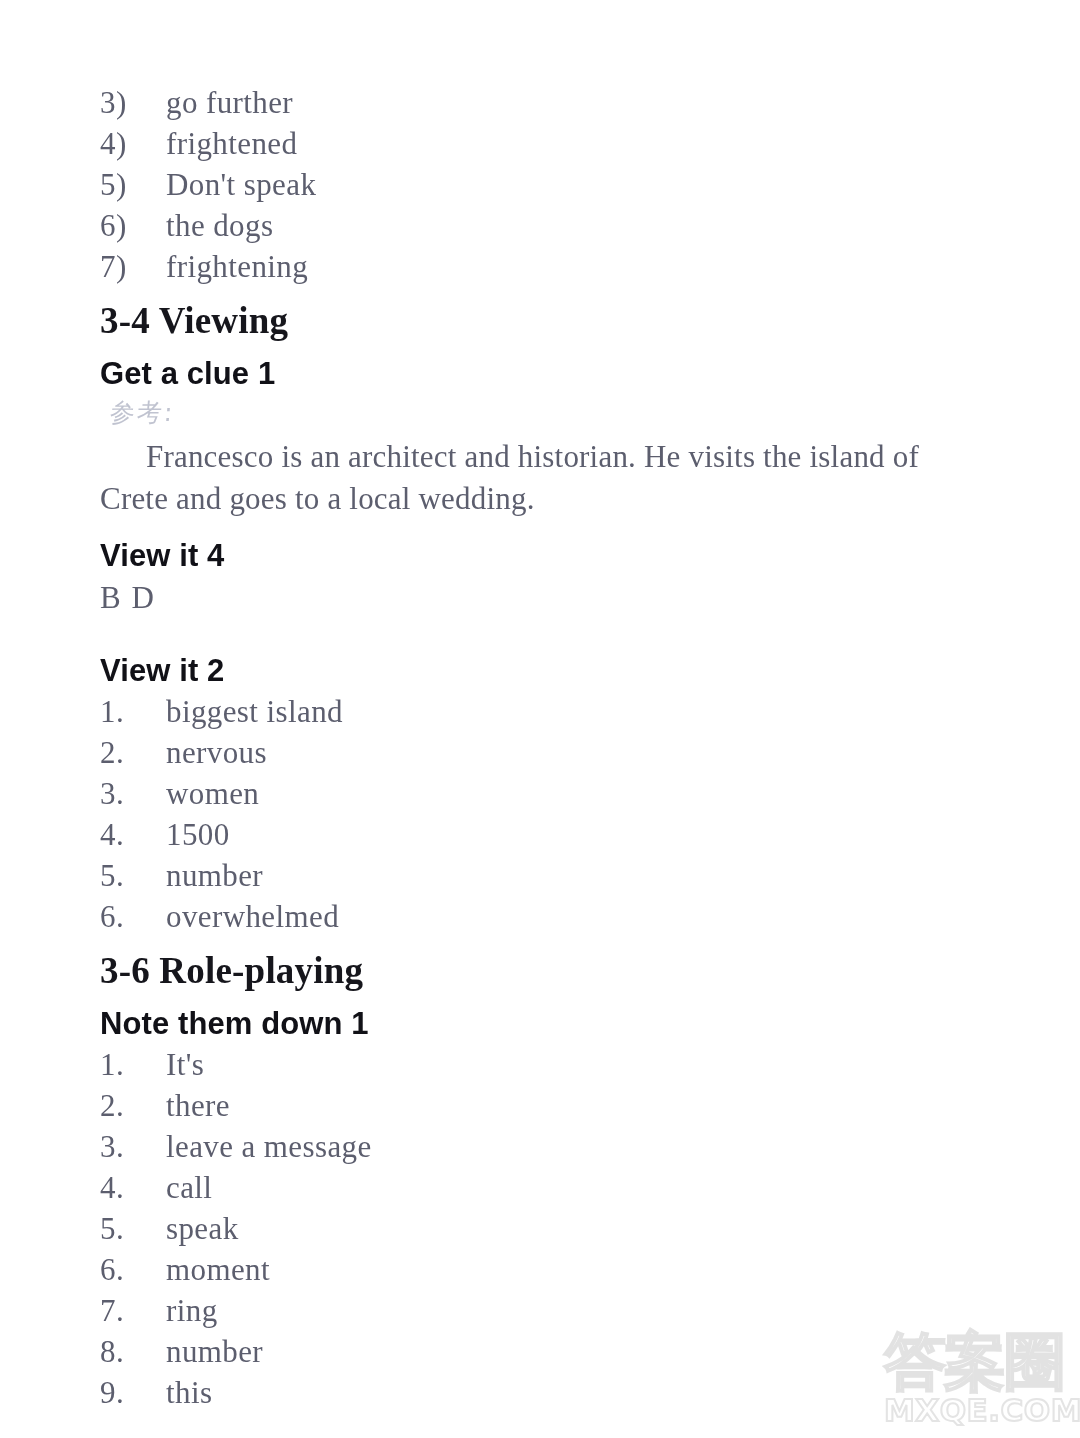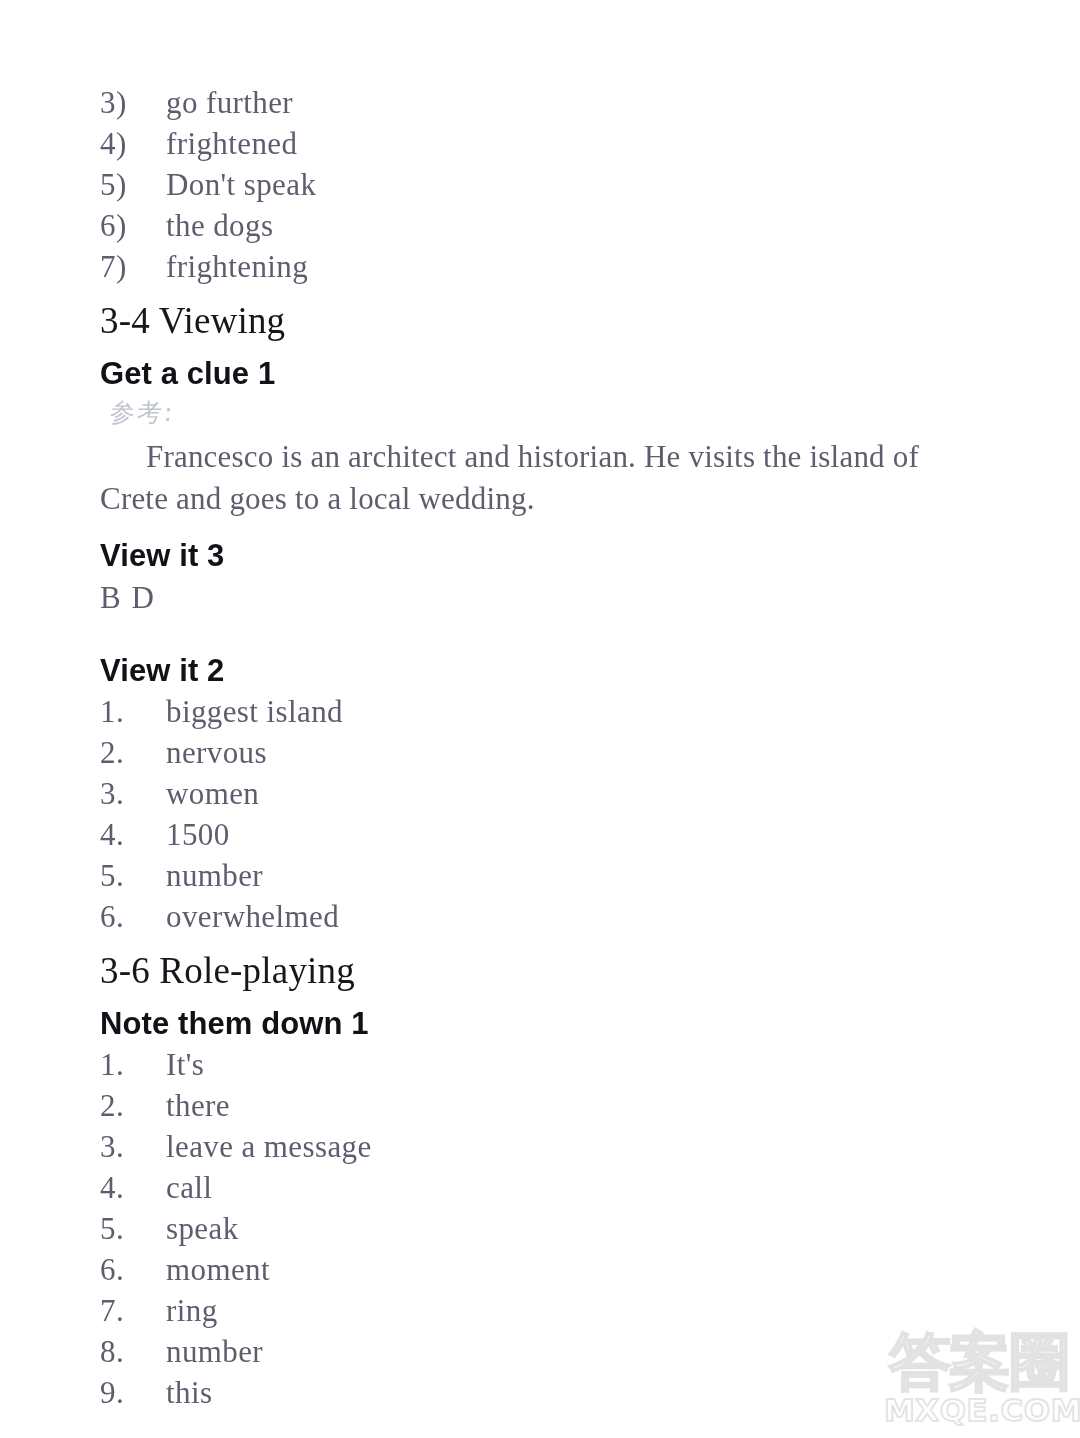--- a/index.html
+++ b/index.html
@@ -45,21 +45,21 @@
   ol.num-list li .item-text {
     flex: 1 1 auto;
   }
 
   
   ol.paren-list li .marker { width: 66px; }
 
   
   .section-heading {
     font-family: "Liberation Serif", "DejaVu Serif", serif;
-    font-weight: normal;
+    font-weight: bold;
     font-size: 37px;
     line-height: 44px;
     color: #16161c;
     letter-spacing: 0.2px;
     margin: 12px 0 0 0;
   }
 
   
   .sub-heading {
     font-family: "Liberation Sans", "DejaVu Sans", sans-serif;
@@ -108,21 +108,20 @@
 
   .block { margin-bottom: 0; }
   .gap-sm { height: 6px; }
 
   
   .watermark {
     position: absolute;
     right: 6px;
     bottom: 10px;
     width: 190px;
-    text-align: center;
     user-select: none;
     pointer-events: none;
   }
   .watermark .wm-cjk {
     font-family: "DejaVu Sans", sans-serif;
     font-weight: bold;
     font-size: 62px;
     line-height: 68px;
     letter-spacing: -2px;
     color: transparent;
@@ -171,21 +170,21 @@
     </ol>
 
     <div class="section-heading">3-4 Viewing</div>
 
     <div class="sub-heading">Get a clue 1</div>
 
     <div class="cjk-note">参考:</div>
 
     <div class="paragraph">Francesco is an architect and historian. He visits the island of Crete and goes to a local wedding.</div>
 
-    <div class="sub-heading">View it 3</div>
+    <div class="sub-heading">View it 4</div>
 
     <div class="answer-line">B D</div>
 
     <div class="gap-sm"></div>
 
     <div class="sub-heading">View it 2</div>
 
     <ol class="num-list block">
       <li>
         <span class="marker">1.</span>

